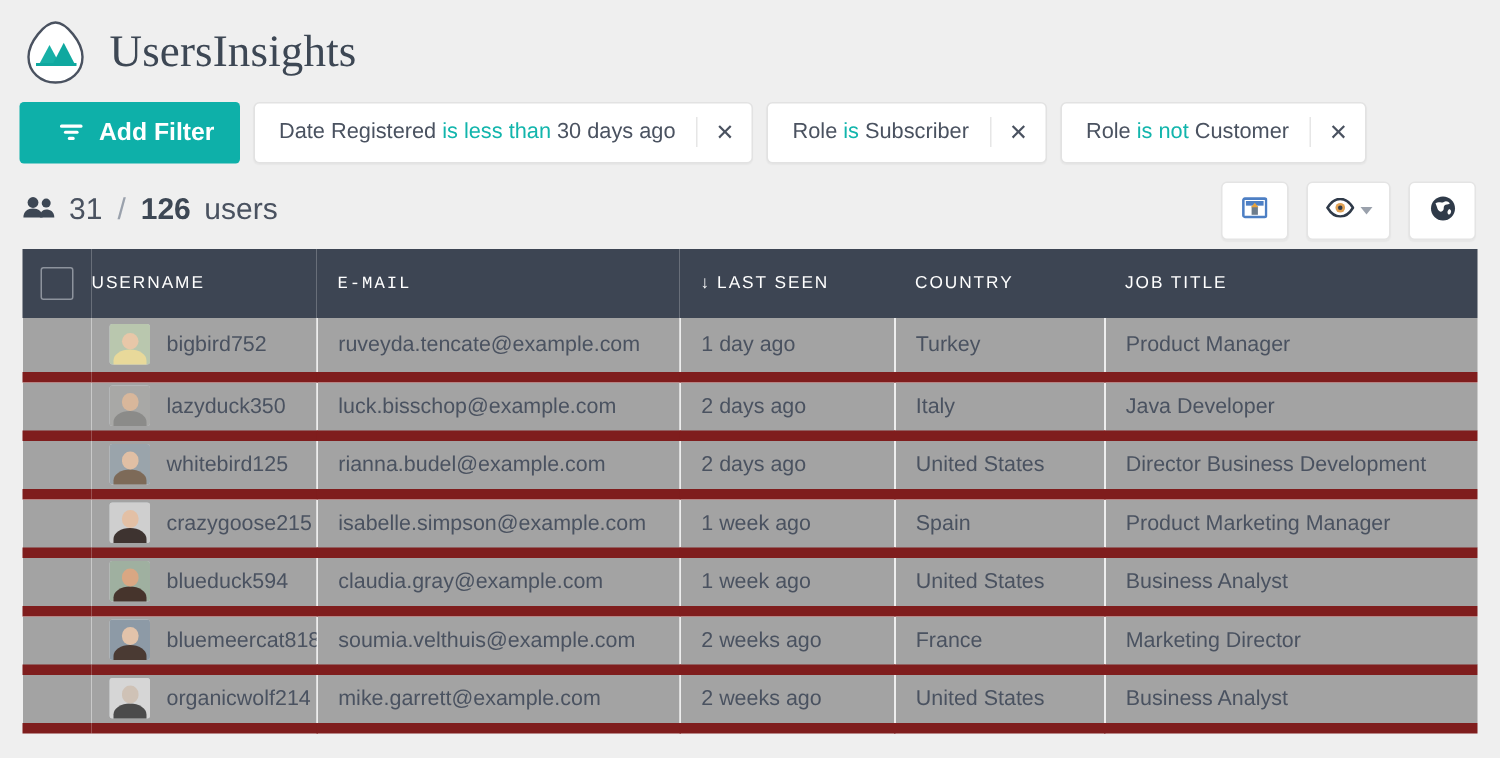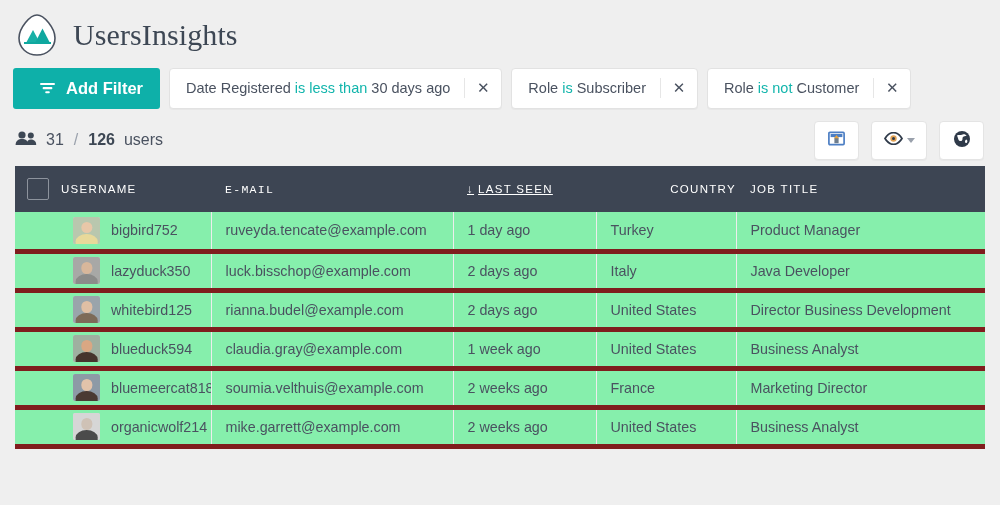--- a/index.html
+++ b/index.html
@@ -76,22 +76,22 @@
   }
 
   
   .count-row {
     display: flex; align-items: center;
     justify-content: space-between;
     padding: 0 16px 0 15px;
     height: 52px;
   }
   .count-left {
-    display: flex; align-items: center; gap: 9px;
-    font-size: 16px; color: #4a5260;
+    display: flex; align-items: flex-end; gap: 9px;
+    font-size: 20px; color: #4a5260;
   }
   .count-left .bold { font-weight: bold; color: #3d4754; }
   .count-left .slash { color: #9aa1ac; margin: 0 1px; }
   .count-actions { display: flex; gap: 12px; }
   .icon-btn {
     width: 45px; height: 39px;
     background: #ffffff;
     border: 1px solid #e4e4e4;
     border-radius: 4px;
     display: flex; align-items: center; justify-content: center;
@@ -117,34 +117,34 @@
     font-weight: normal;
     letter-spacing: 1.3px;
     text-align: left;
     height: 46px;
     padding: 0 0 0 14px;
     vertical-align: middle;
   }
   th.col-check { width: 46px; padding-left: 12px; }
   th.col-user { width: 150px; padding-left: 0; }
   th.col-mail { width: 242px; font-family: Liberation Mono, monospace; }
-  th.col-seen { width: 143px; text-decoration: underline; }
-  th.col-country { width: 140px; text-align: right; }
+  th.col-seen { width: 143px; }
+  th.col-country { width: 140px; }
   th.col-job { width: auto; }
   .hdr-check {
     width: 22px; height: 22px;
     border: 1px solid #8d939d;
     border-radius: 2px;
     background: transparent;
     display: block;
     cursor: pointer;
   }
   .sort-arrow { margin-right: 4px; }
 
-  tbody tr { background: #86efac; border-bottom: 5px solid #7f1d1d; }
+  tbody tr { background: #a3a3a3; border-bottom: 7px solid #7f1d1d; }
   tbody td {
     height: 39px;
     font-size: 14.3px;
     color: #4a5260;
     padding: 0 0 0 14px;
     vertical-align: middle;
     border-right: 1px solid #ededed;
     white-space: nowrap;
     overflow: hidden;
   }
@@ -362,20 +362,37 @@
             <td>rianna.budel@example.com</td>
             <td>2 days ago</td>
             <td>United States</td>
             <td>Director Business Development</td>
           </tr>
           <tr>
             <td class="cell-check"></td>
             <td class="cell-user">
               <span class="user-cell">
                 <span class="avatar">
+                  <span class="bg" style="background:#cfcfcf"></span>
+                  <span class="body" style="background:#3e3330"></span>
+                  <span class="head" style="background:#e3c0a5"></span>
+                </span>
+                <span>crazygoose215</span>
+              </span>
+            </td>
+            <td>isabelle.simpson@example.com</td>
+            <td>1 week ago</td>
+            <td>Spain</td>
+            <td>Product Marketing Manager</td>
+          </tr>
+          <tr>
+            <td class="cell-check"></td>
+            <td class="cell-user">
+              <span class="user-cell">
+                <span class="avatar">
                   <span class="bg" style="background:#9fb0a0"></span>
                   <span class="body" style="background:#46342c"></span>
                   <span class="head" style="background:#d9a783"></span>
                 </span>
                 <span>blueduck594</span>
               </span>
             </td>
             <td>claudia.gray@example.com</td>
             <td>1 week ago</td>
             <td>United States</td>

